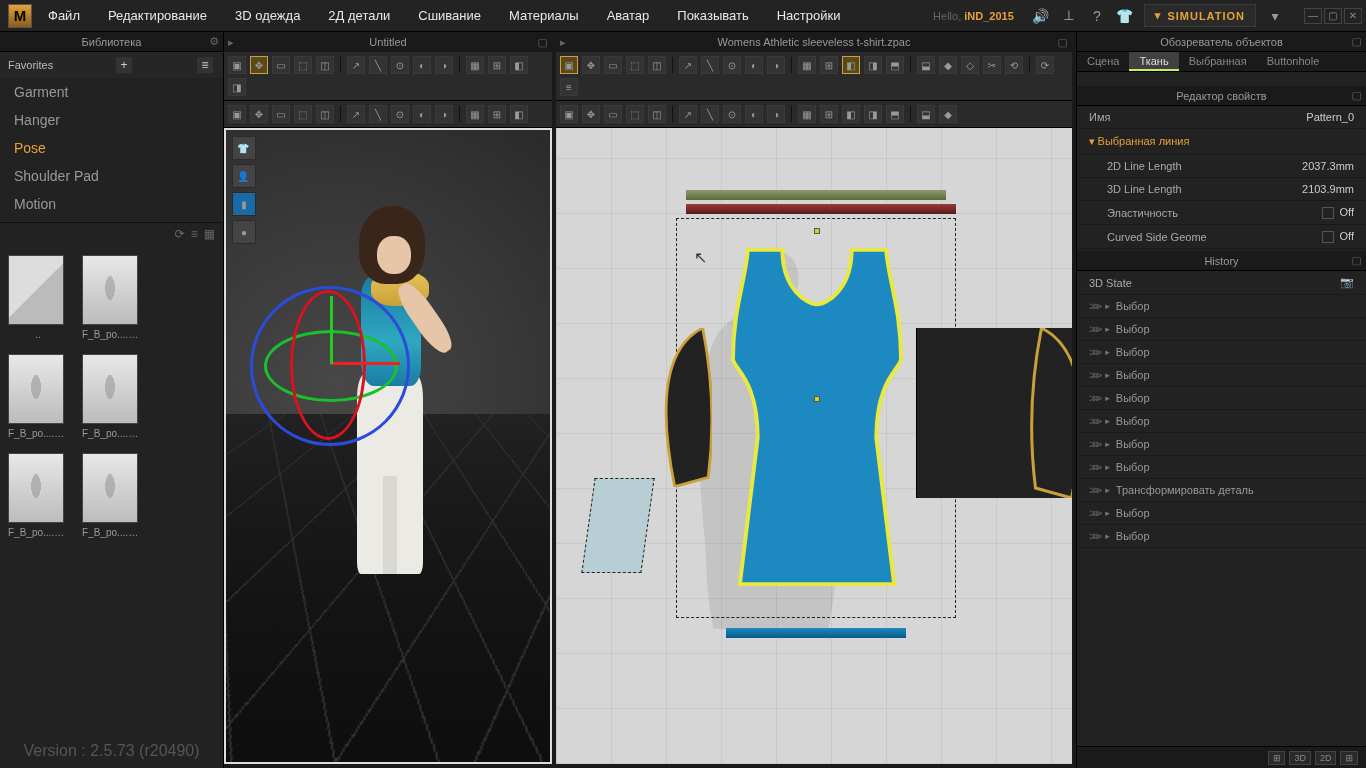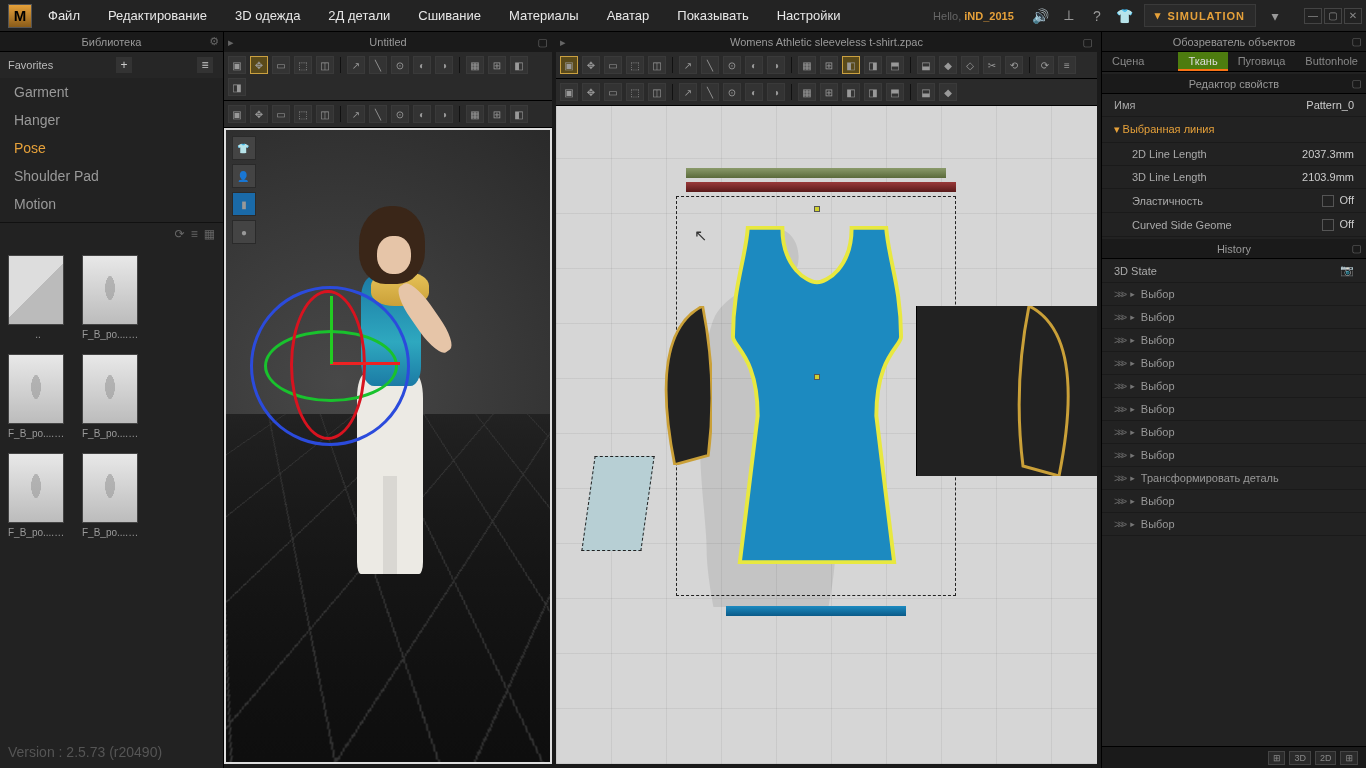--- a/index.html
+++ b/index.html
@@ -34,21 +34,21 @@
 .lib-divider { border-top:1px solid #111; margin-top:4px; }
 .lib-thumbs { padding:10px 8px 4px; display:flex; flex-wrap:wrap; gap:14px 14px; }
 .thumbs-bar{display:flex;justify-content:flex-end;padding:4px 8px;gap:6px;}
 .thumbs-bar span{color:#666;font-size:12px;}
 .thumb { width:60px; text-align:center; }
 .thumb .img { width:56px; height:70px; background:linear-gradient(180deg,#e8e8e8,#bcbcbc); position:relative; border:1px solid #444;}
 .thumb .img.folder{background:linear-gradient(135deg,#ddd 0%,#ddd 50%,#bbb 50%,#bbb 100%);}
 .thumb .img::after{content:"";position:absolute;left:50%;top:50%;transform:translate(-50%,-50%);width:20px;height:40px;background:radial-gradient(ellipse 8px 20px at 50% 45%,#999 0%,#999 60%,transparent 61%);opacity:.6;}
 .thumb .img.folder::after{display:none;}
 .thumb .cap { color:#999; font-size:10px; margin-top:4px; white-space:nowrap; overflow:hidden; text-overflow:ellipsis;}
-.lib-footer { margin-top:auto; padding:8px; color:#555; font-size:14px; }
+.lib-footer { margin-top:auto; padding:8px; color:#555; font-size:16px;text-align:center; }
 
 
 .views { flex:1; display:flex; gap:4px; padding:0 4px 4px 0; min-width:0;}
 .view { display:flex; flex-direction:column; min-width:0;}
 .view3d { width:328px; }
 .view2d { flex:1; }
 
 .view-title { background:#1a1a1a; height:20px; display:flex; align-items:center; justify-content:center; color:#999; font-size:11px; position:relative;}
 .view-title .tg { position:absolute; right:4px; color:#666; }
 .view-title .tl { position:absolute; left:4px; color:#666; }
@@ -95,24 +95,24 @@
 .hbar{position:absolute;left:130px;height:10px;width:260px;}
 .hbar.t1{top:62px;background:linear-gradient(#8a9a6a,#5a6a3a);}
 .hbar.t2{top:76px;background:linear-gradient(#9a3a3a,#5a1a1a);width:270px;}
 .hbar.b1{top:500px;background:linear-gradient(#1c8ac0,#0a5a88);left:170px;width:180px;}
 .tiny-pat{position:absolute;left:32px;top:350px;width:60px;height:95px;background:#b7cfd4;border:1px dashed #222;transform:skewX(-8deg);}
 .silh{position:absolute;left:100px;top:100px;width:230px;height:420px;opacity:0.08;}
 .cursor2d{position:absolute;left:138px;top:120px;font-size:16px;color:#333;}
 .dot{position:absolute;width:6px;height:6px;background:#d0d030;border:1px solid #555;}
 
 
-.right { width:265px; background:#222; display:flex; flex-direction:column; border-left:1px solid #000;}
+.right { width:290px; background:#222; display:flex; flex-direction:column; border-left:1px solid #000;}
 .tabs { display:flex; background:#1a1a1a; height:20px; border-bottom:1px solid #000;}
 .tab { padding:3px 10px; color:#888; font-size:11px; cursor:pointer; }
-.tab.active { color:#ddd; border-bottom:2px solid #f97316; background:#4d7c0f;margin-left:24px;}
+.tab.active { color:#ddd; border-bottom:2px solid #bef264; background:#404040;}
 .prop-row { display:flex; padding:5px 12px; font-size:11px; align-items:center; border-bottom:1px solid #1a1a1a;}
 .prop-row .k{flex:1;color:#aaa;}
 .prop-row .v{color:#ccc;}
 .prop-row.indent .k{padding-left:18px;}
 .section-row{padding:6px 12px;color:#e6a13a;font-size:11px;border-bottom:1px solid #1a1a1a;}
 .section-row::before{content:"▾ ";color:#e6a13a;}
 .chk{width:12px;height:12px;border:1px solid #555;display:inline-block;margin-right:6px;vertical-align:middle;}
 .state-box{display:flex;align-items:center;gap:10px;padding:8px 12px;}
 .state-thumb{width:34px;height:44px;background:linear-gradient(#1a3a5a,#0a1a2a);border:1px solid #444;position:relative;}
 .state-thumb::after{content:"";position:absolute;left:12px;top:8px;width:10px;height:28px;background:#e6c5a8;border-radius:40%;}
@@ -374,25 +374,25 @@
    </div>
 
    <div class="right">
      <div class="panel-head">
           <span>Обозреватель объектов</span>
           <span class="gear">▢</span>
         </div>
      <div class="tabs" id="ob-tabs">
           <div class="tab">Сцена</div>
           <div class="tab active">Ткань</div>
-          <div class="tab">Пуговица</div>
+          <div class="tab">Выбранная</div>
           <div class="tab">Buttonhole</div>
         </div>
 
-     <div class="panel-head" style="margin-top:2px">
+     <div class="panel-head" style="margin-top:14px">
           <span>Редактор свойств</span>
           <span class="gear">▢</span>
         </div>
      <div class="prop-row">
        <span class="k">Имя</span>
        <span class="v">Pattern_0</span>
      </div>
      <div class="section-row">Выбранная линия</div>
      <div id="prop-rows">
           <div class="prop-row indent">

